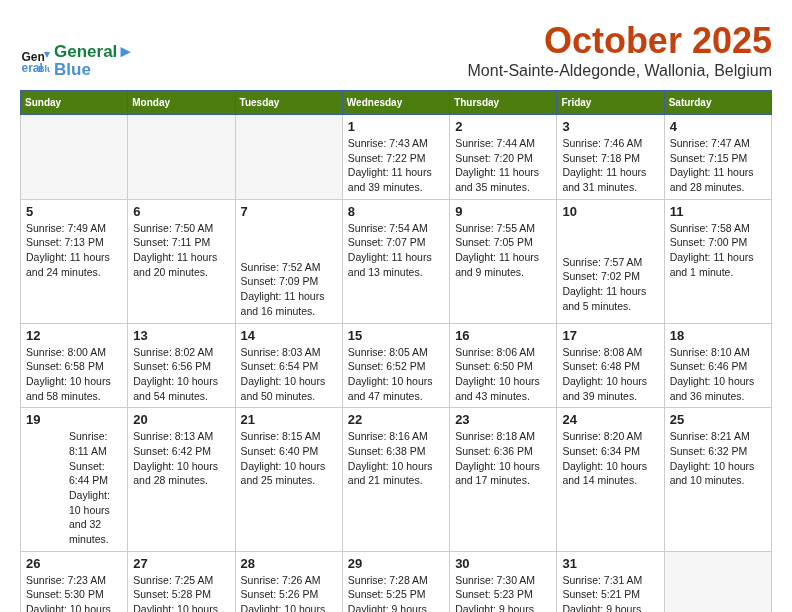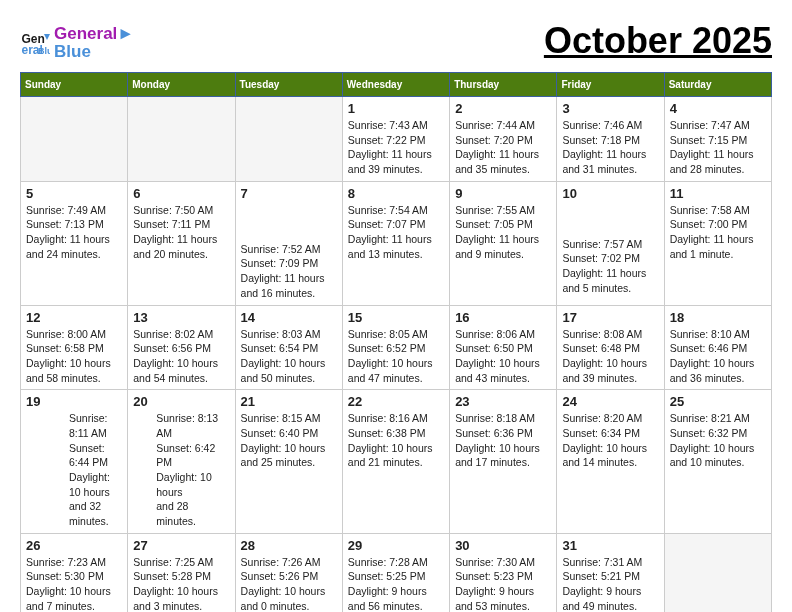--- a/index.html
+++ b/index.html
@@ -24,22 +24,21 @@
     .logo-icon {
       width: 30px;
       height: 30px;
     }
     .title-section {
       text-align: right;
     }
     .month-title {
       font-size: 36px;
       font-weight: bold;
-      color: #000000;
-      text-decoration: underline;
+      color: #c2410c;
     }
     .subtitle {
       font-size: 16px;
       color: #333;
     }
     .calendar {
       width: 100%;
       border-collapse: collapse;
       border: 1px solid #ccc;
     }
@@ -85,27 +84,28 @@
 <div class="header-section">
   <div class="logo">
     <svg class="logo-icon" viewBox="0 0 40 40">
       <text x="2" y="20" font-size="16" font-weight="bold" fill="#1a1a1a">Gen</text>
       <text x="2" y="34" font-size="16" font-weight="bold" fill="#4a90d9">eral</text>
       <polygon points="32,8 40,8 36,16" fill="#4a90d9"></polygon>
       <text x="24" y="34" font-size="12" font-weight="bold" fill="#4a90d9">Blue</text>
     </svg>
     <div>
       <div style="font-size:17px;font-weight:bold;color:#1a1a1a;line-height:1.1;">
-        <span style="color:#a21caf;">General</span><span style="color:#4a90d9;">►</span>
+        <span style="color:#15803d;">General</span><span style="color:#4a90d9;">►</span>
       </div>
       <div style="font-size:17px;font-weight:bold;color:#4a90d9;line-height:1.1;">Blue</div>
     </div>
   </div>
   <div class="title-section">
     <div class="month-title">October 2025</div>
+    <div class="subtitle">Mont-Sainte-Aldegonde, Wallonia, Belgium</div>
   </div>
 </div>
 
 <table class="calendar">
   <thead>
     <tr>
     <th>Sunday</th>
         <th>Monday</th>
         <th>Tuesday</th>
         <th>Wednesday</th>
@@ -253,21 +253,21 @@
       <tr class="week-row">
         <td>
           <span class="day-number">19</span>
           <div class="day-info" style="white-space: pre-line; margin-left: 43px;">Sunrise: 8:11 AM
 Sunset: 6:44 PM
 Daylight: 10 hours
 and 32 minutes.</div>
         </td>
         <td>
           <span class="day-number">20</span>
-          <div class="day-info" style="white-space: pre-line; margin-left: 23px;">Sunrise: 8:13 AM
+          <div class="day-info" style="white-space: pre-line;">Sunrise: 8:13 AM
 Sunset: 6:42 PM
 Daylight: 10 hours
 and 28 minutes.</div>
         </td>
         <td>
           <span class="day-number">21</span>
           <div class="day-info" style="white-space: pre-line;">Sunrise: 8:15 AM
 Sunset: 6:40 PM
 Daylight: 10 hours
 and 25 minutes.</div>

